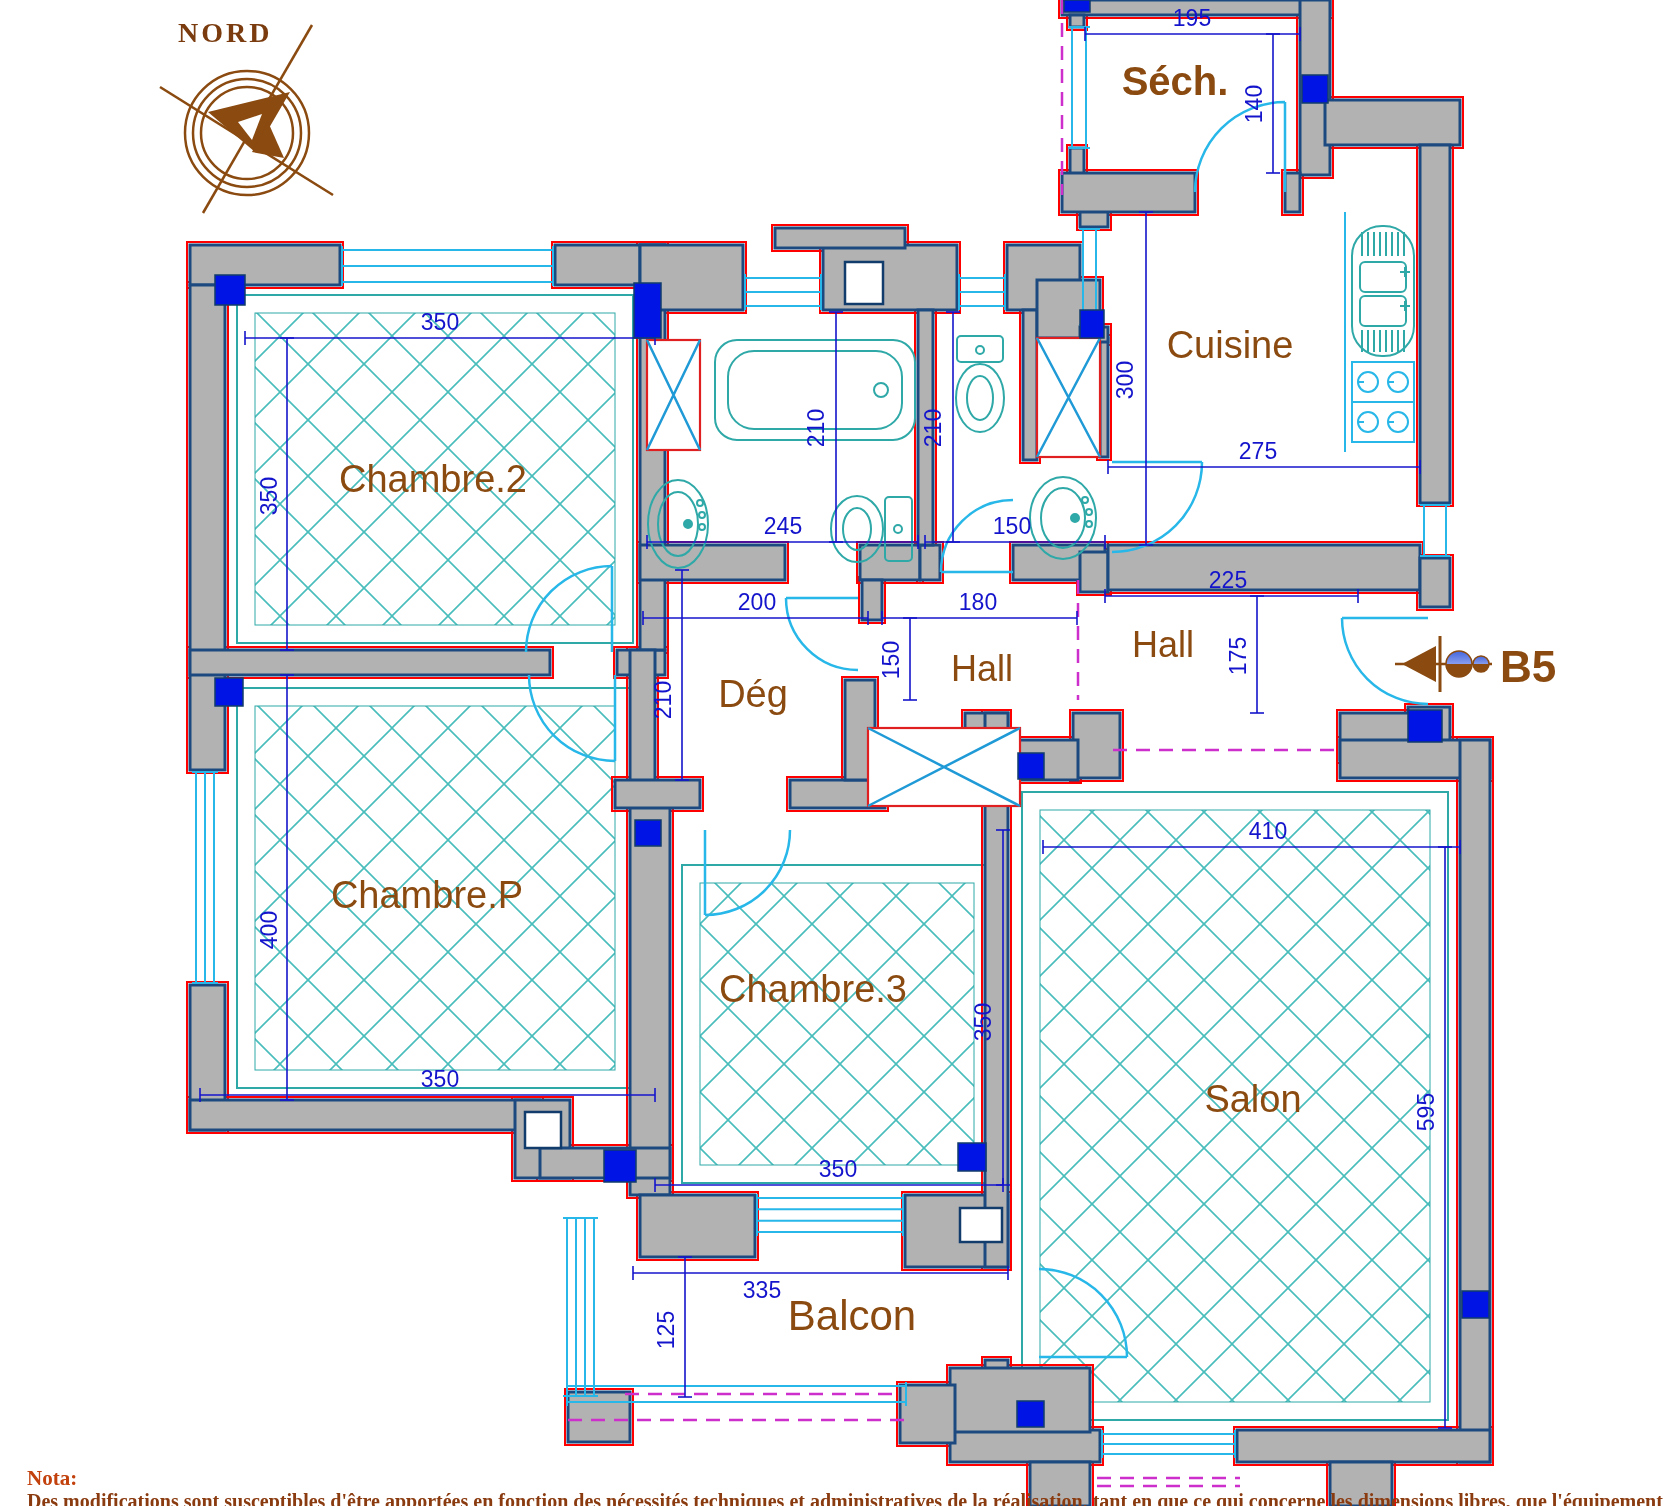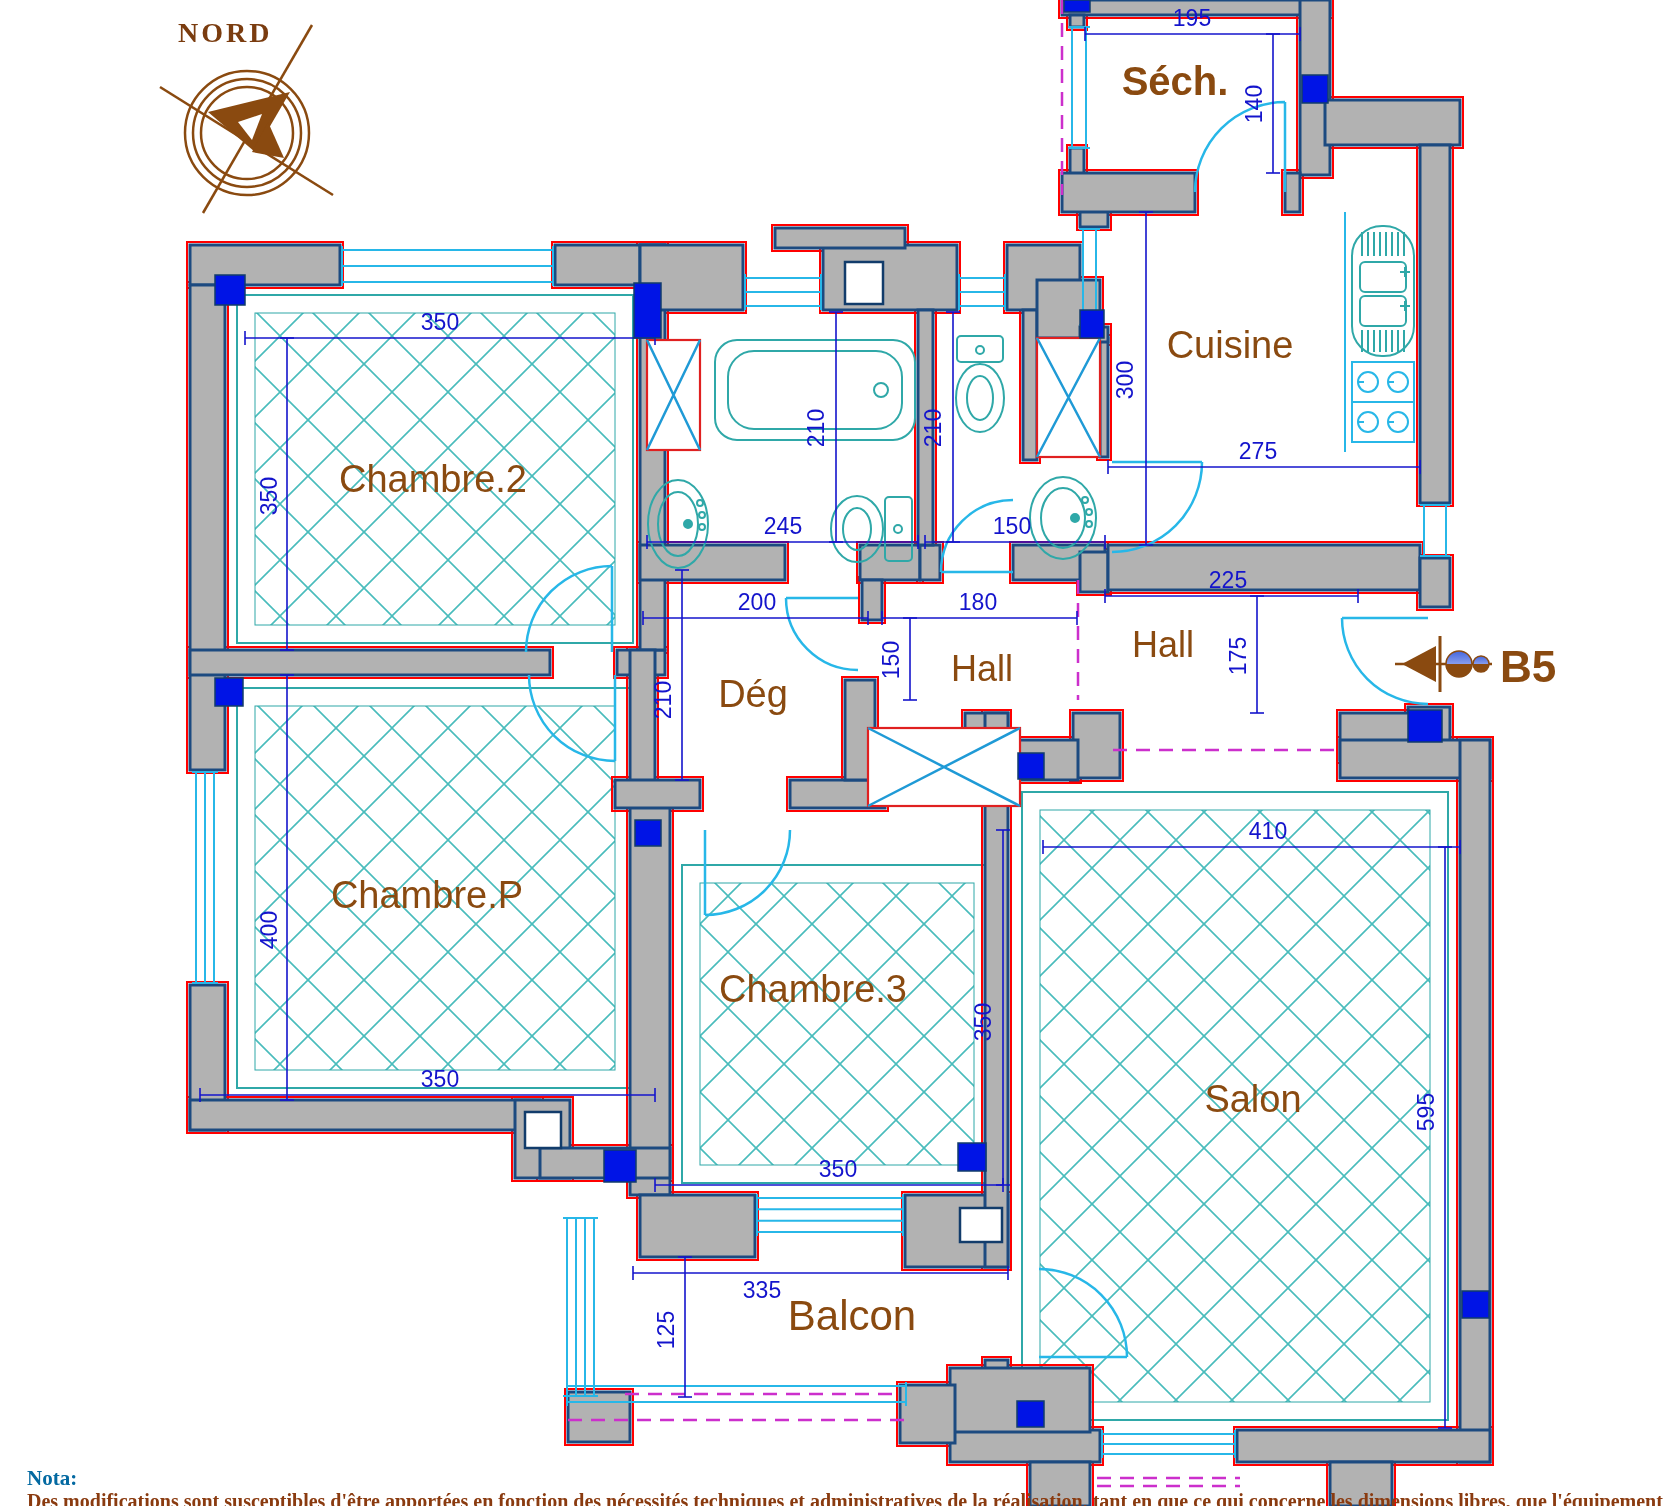--- a/index.html
+++ b/index.html
@@ -13,21 +13,21 @@
   .cyt{stroke:#27b7e8;fill:none;stroke-width:2;}
   .tl{stroke:#2fa8a8;fill:none;stroke-width:2;}
   .duct{fill:#ffffff;stroke:#e02020;stroke-width:2.2;}
   .ductx{stroke:#1f9ad6;stroke-width:2.5;}
   .shaft{fill:#ffffff;stroke:#123c6b;stroke-width:2.5;}
   .diml{stroke:#1414cc;stroke-width:1.6;}
   text.dimt{fill:#1414cc;font:23px "Liberation Sans",sans-serif;text-anchor:middle;}
   text.room{fill:#8a4a10;text-anchor:middle;font-family:"Liberation Sans",sans-serif;}
   .mg{stroke:#cc2fcc;stroke-width:2.5;stroke-dasharray:14 9;fill:none;}
   .brown{stroke:#8a4a10;fill:none;}
-  .nota-title{position:absolute;left:27px;top:1466px;color:#0369a1;
+  .nota-title{position:absolute;left:27px;top:1466px;color:#c2410c;
       font:bold 21px "Liberation Serif",serif;}
   .nota-body{position:absolute;left:27px;top:1490px;color:#8a3b10;white-space:nowrap;
       font:bold 20px "Liberation Serif",serif;}
 </style>
 </head>
 <body>
 
 <svg id="plan-svg" width="1677" height="1506" viewBox="0 0 1677 1506">
   <defs>
     <pattern id="hatch" width="56" height="56" patternUnits="userSpaceOnUse">

